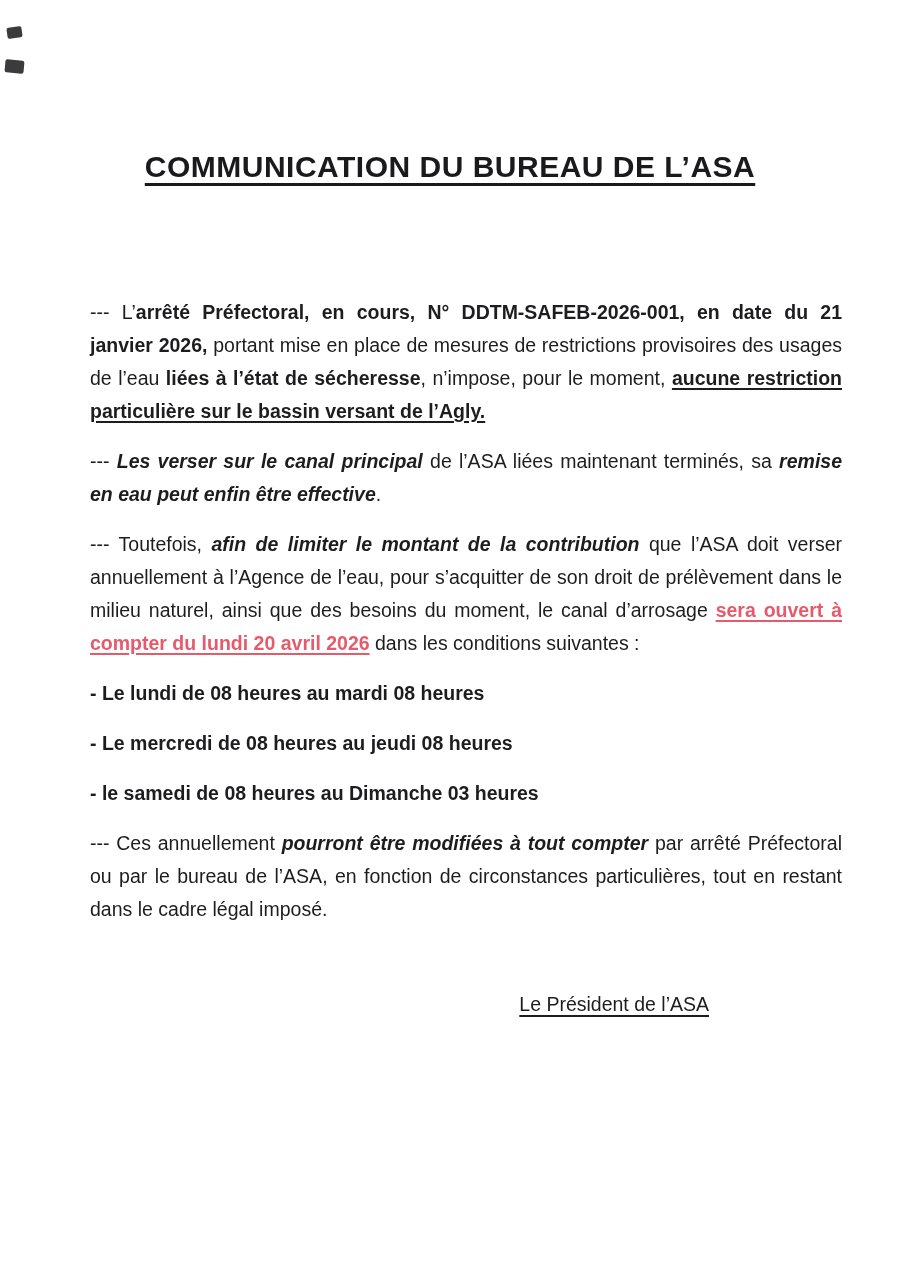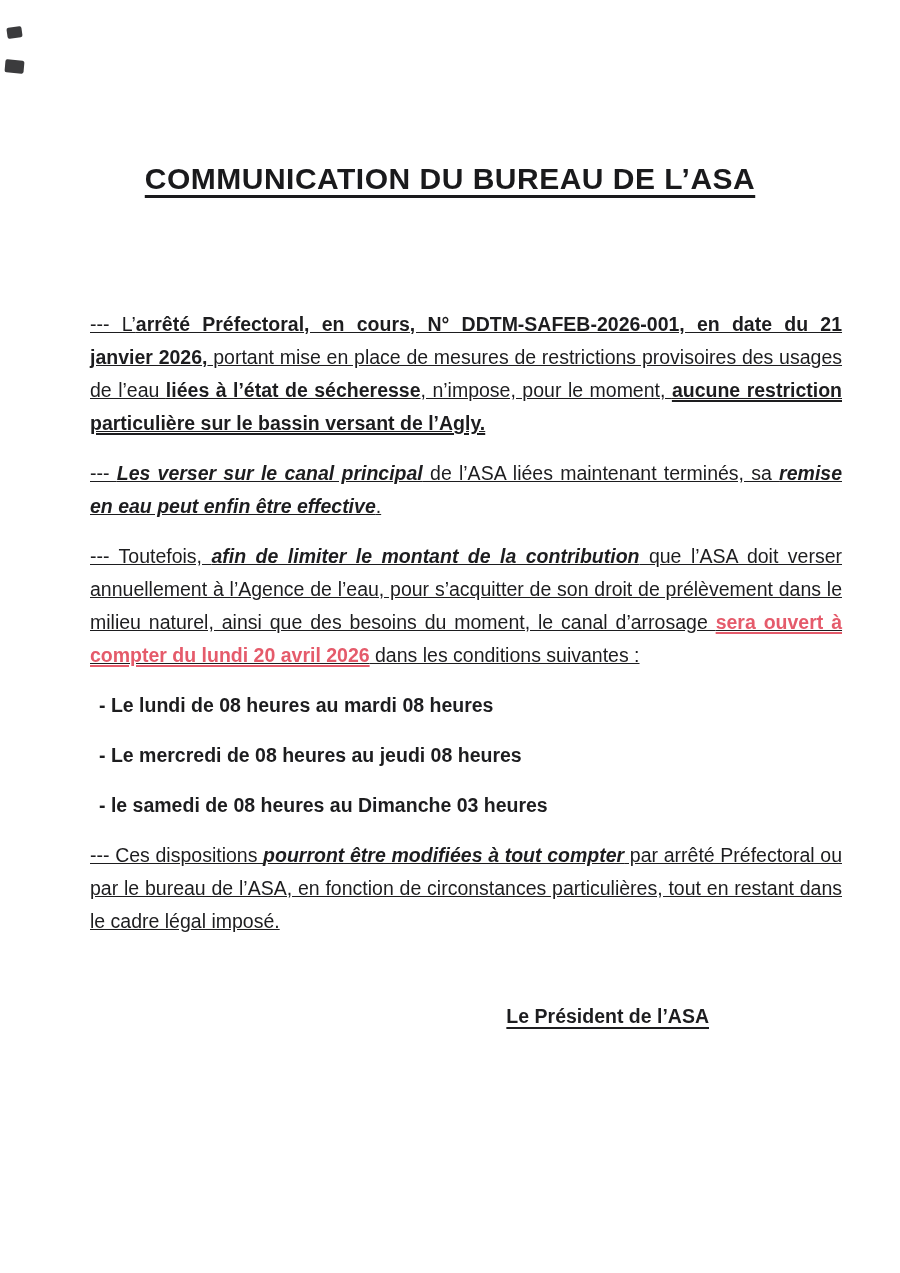--- a/index.html
+++ b/index.html
@@ -33,54 +33,53 @@
   .artifact.a2{ left:5px; top:60px; width:19px; height:13px; transform:rotate(5deg); border-radius:2px;}
 
   .title{
     text-align:center;
     font-size:30px;
     font-weight:bold;
     letter-spacing:0.5px;
     text-decoration:underline;
     text-decoration-thickness:3px;
     text-underline-offset:6px;
-    margin:12px;
+    margin:0;
     color:#1a1a1c;
   }
 
   .content{
     margin:112px 58px 0 90px;
     font-size:19.5px;
     line-height:33px;
   }
   .para{
     margin:0 0 17px 0;
-    text-decoration:underline;
   }
   .justify{
     text-align:justify;
   }
   .list-line{
     font-weight:bold;
-    margin:0 0 17px 9px;
+    margin:0 0 17px 0;
   }
 
   
   .s-b{ font-weight:bold; }
   .s-i{ font-style:italic; }
   .s-u{ text-decoration:underline; text-decoration-thickness:2px; text-underline-offset:3px; }
   .s-r{ color:var(--red); text-decoration-color:var(--red); }
 
   .signature{
     margin:62px 133px 0 0;
     text-align:right;
     font-size:19.5px;
   }
   .signature .sig-text{
-    font-weight:bold;
+    font-weight:normal;
     text-decoration:underline;
     text-decoration-thickness:2px;
     text-underline-offset:4px;
     text-align:center;
   }
 </style>
 </head>
 <body>
 
 <div class="page">
@@ -97,21 +96,21 @@
     <p class="para justify"><span class="">--- </span><span class="s-b s-i">Les verser sur le canal principal</span><span class=""> de l’ASA liées maintenant terminés, sa </span><span class="s-b s-i">remise en eau peut enfin être effective</span><span class="">.</span></p>
 
     <p class="para justify"><span class="">--- Toutefois, </span><span class="s-b s-i">afin de limiter le montant de la contribution</span><span class=""> que l’ASA doit verser annuellement à l’Agence de l’eau, pour s’acquitter de son droit de prélèvement dans le milieu naturel, ainsi que des besoins du moment, le canal d’arrosage </span><span class="s-b s-u s-r">sera ouvert à compter du lundi 20 avril 2026</span><span class=""> dans les conditions suivantes :</span></p>
 
     <p class="list-line"><span class="s-b">- Le lundi de 08 heures au mardi 08 heures</span></p>
 
     <p class="list-line"><span class="s-b">- Le mercredi de 08 heures au jeudi 08 heures</span></p>
 
     <p class="list-line"><span class="s-b">- le samedi de 08 heures au Dimanche 03 heures</span></p>
 
-    <p class="para justify"><span class="">--- Ces dispositions </span><span class="s-b s-i">pourront être modifiées à tout compter</span><span class=""> par arrêté Préfectoral ou par le bureau de l’ASA, en fonction de circonstances particulières, tout en restant dans le cadre légal imposé.</span></p>
+    <p class="para justify"><span class="">--- Ces annuellement </span><span class="s-b s-i">pourront être modifiées à tout compter</span><span class=""> par arrêté Préfectoral ou par le bureau de l’ASA, en fonction de circonstances particulières, tout en restant dans le cadre légal imposé.</span></p>
 
 
     <div class="signature">
       <span class="sig-text">Le Président de l’ASA</span>
     </div>
 
   </div>
 </div>
 
 </body></html>

